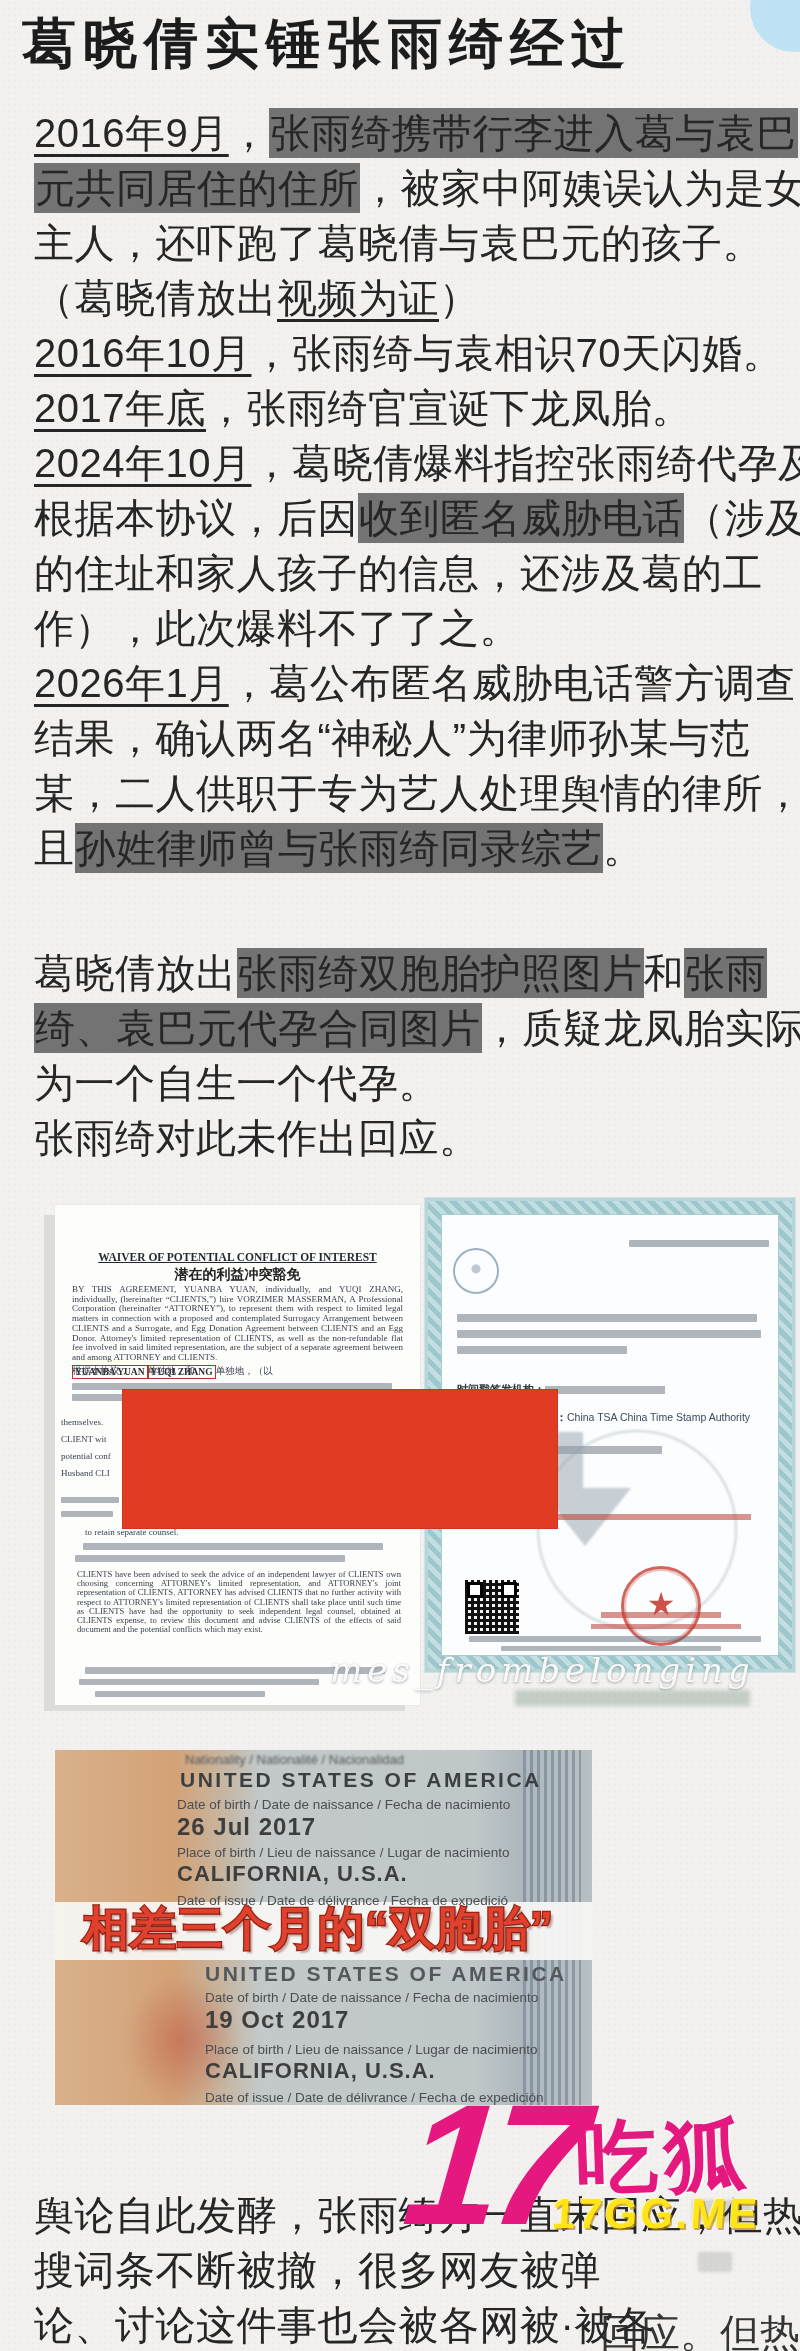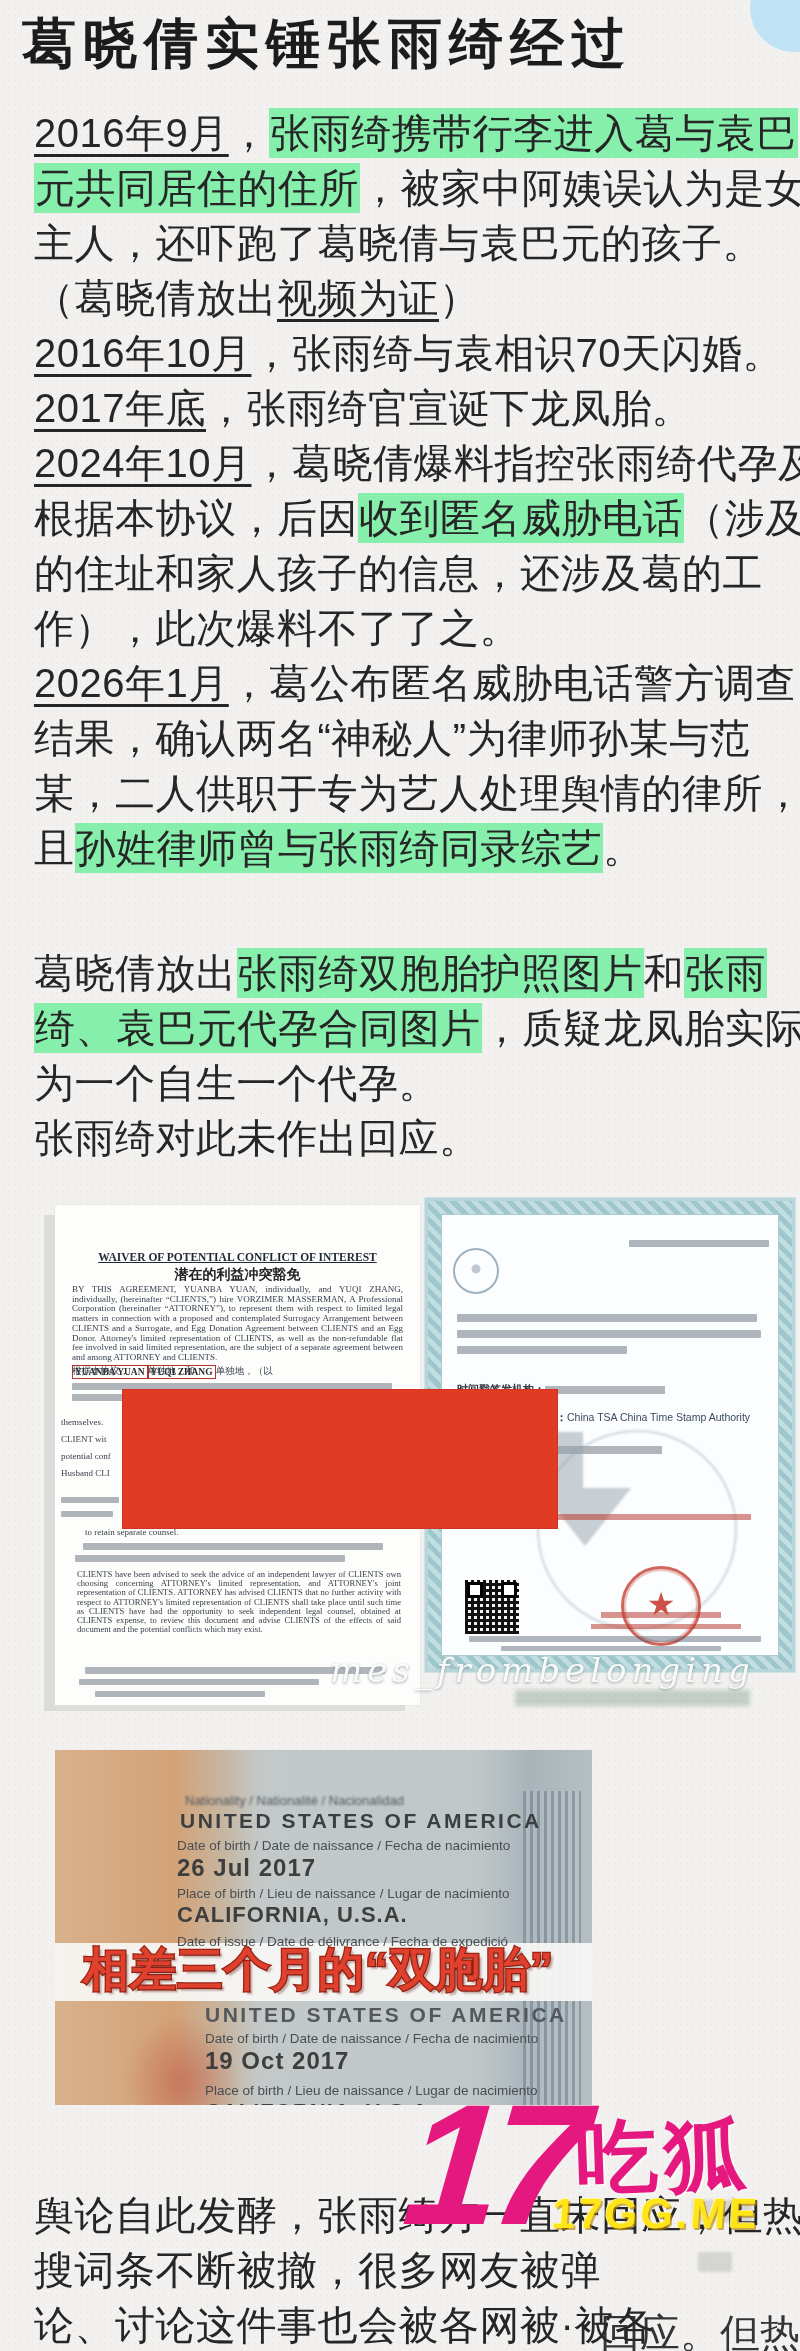--- a/index.html
+++ b/index.html
@@ -7,21 +7,21 @@
     width:800px;height:2351px;position:relative;overflow:hidden;
     background-color:#f2f1ef;
     background-image:radial-gradient(circle, rgba(0,0,0,.018) 1px, transparent 1.3px);
     background-size:6px 6px;
     font-family:"Liberation Sans", sans-serif;
   }
   .abs{position:absolute;}
   
   .page-title{left:22px;top:8px;font-size:54px;font-weight:bold;color:#1c1c1c;letter-spacing:7px;white-space:nowrap;}
   .ln{position:absolute;white-space:nowrap;font-size:40px;line-height:50px;color:#262626;letter-spacing:.5px;z-index:2;}
-  .hl{background:#86efac;padding:3px 1px;}
+  .hl{background:#737373;padding:3px 1px;}
   .ul{text-decoration:underline;text-decoration-thickness:3px;text-underline-offset:7px;}
   .tail-frag{left:600px;top:2306px;font-size:40px;color:#2a2a2a;white-space:nowrap;z-index:2;opacity:.95;}
   .ghostbar{background:rgba(140,140,140,.28);filter:blur(1.5px);border-radius:2px;z-index:1;}
   .corner-circle{left:750px;top:-36px;width:88px;height:88px;border-radius:50%;background:#bfe2f4;}
 
   
   .leftpage{left:55px;top:1205px;width:365px;height:500px;background:#fdfdfc;
     box-shadow:-13px 8px 0 -2px #dcdcda, 0 0 0 1px #e9e9e7;z-index:5;}
   .leftpage *{position:absolute;}
   .doc-head-en{left:0;top:46px;width:100%;text-align:center;font-size:11.5px;font-weight:bold;
@@ -73,21 +73,21 @@
   .banner-l2{margin-top:8px;font-size:38px;letter-spacing:0;white-space:nowrap;}
 
   .script-wm{left:330px;top:1650px;font-size:34px;font-style:italic;letter-spacing:5px;
     font-family:"DejaVu Serif",serif;color:rgba(255,255,255,.92);
     text-shadow:0 1px 3px rgba(140,152,152,.9);z-index:31;white-space:nowrap;}
   .green-wm{left:515px;top:1690px;width:235px;height:16px;background:rgba(110,140,120,.35);filter:blur(2px);z-index:31;}
 
   
   .pass{left:55px;top:1750px;width:537px;height:355px;overflow:hidden;z-index:3;
     background:linear-gradient(90deg,#d9b18b 0,#d3a277 120px,#c6b6a2 170px,#c3c9c9 205px,#c0c7c8 420px,#a9b4ba 475px,#b6bfc2 537px);}
-  .pass > *{position:absolute;margin-top:41px;}
+  .pass > *{position:absolute;}
   .pass-patch{left:70px;top:225px;width:115px;height:130px;background:radial-gradient(ellipse,rgba(190,90,70,.6),rgba(190,90,70,0) 70%);filter:blur(4px);}
   .pass-stripes{left:468px;top:0;width:58px;height:100%;
     background:repeating-linear-gradient(90deg,rgba(70,90,110,.35) 0 3px,rgba(205,214,218,.15) 3px 7px);}
   .pass-whiteband{left:0;top:152px;width:100%;height:58px;background:rgba(247,247,244,.94);}
   .plabel{font-size:13.5px;color:#4a4e52;white-space:nowrap;filter:blur(.35px);}
   .pcountry{font-size:21px;font-weight:600;color:#3b3f42;letter-spacing:2.5px;white-space:nowrap;filter:blur(.3px);}
   .pvalue{font-size:24px;font-weight:bold;color:#3e3e3e;letter-spacing:1px;white-space:nowrap;filter:blur(.3px);}
   .pnat{font-size:13px;color:#55595c;filter:blur(1px);white-space:nowrap;}
   .pass-overlay{left:28px;top:148px;font-size:46px;font-weight:900;color:#e0402e;
     -webkit-text-stroke:2.5px #9b2413;paint-order:stroke fill;letter-spacing:1px;white-space:nowrap;

